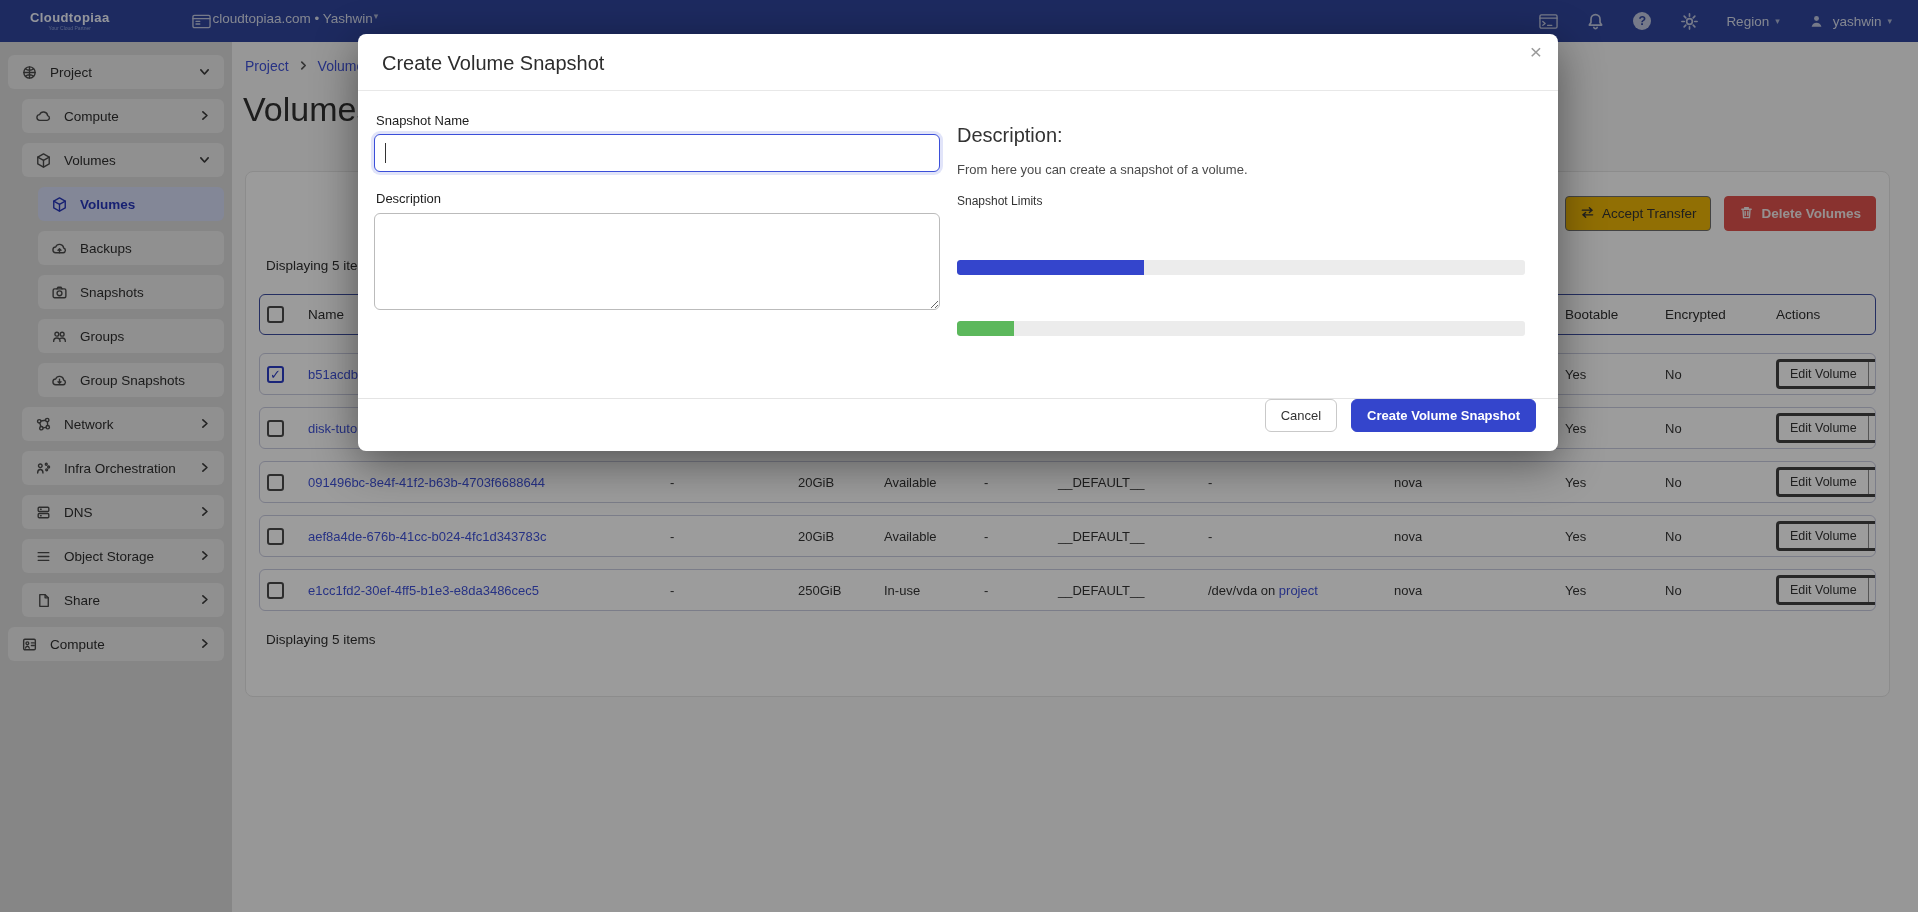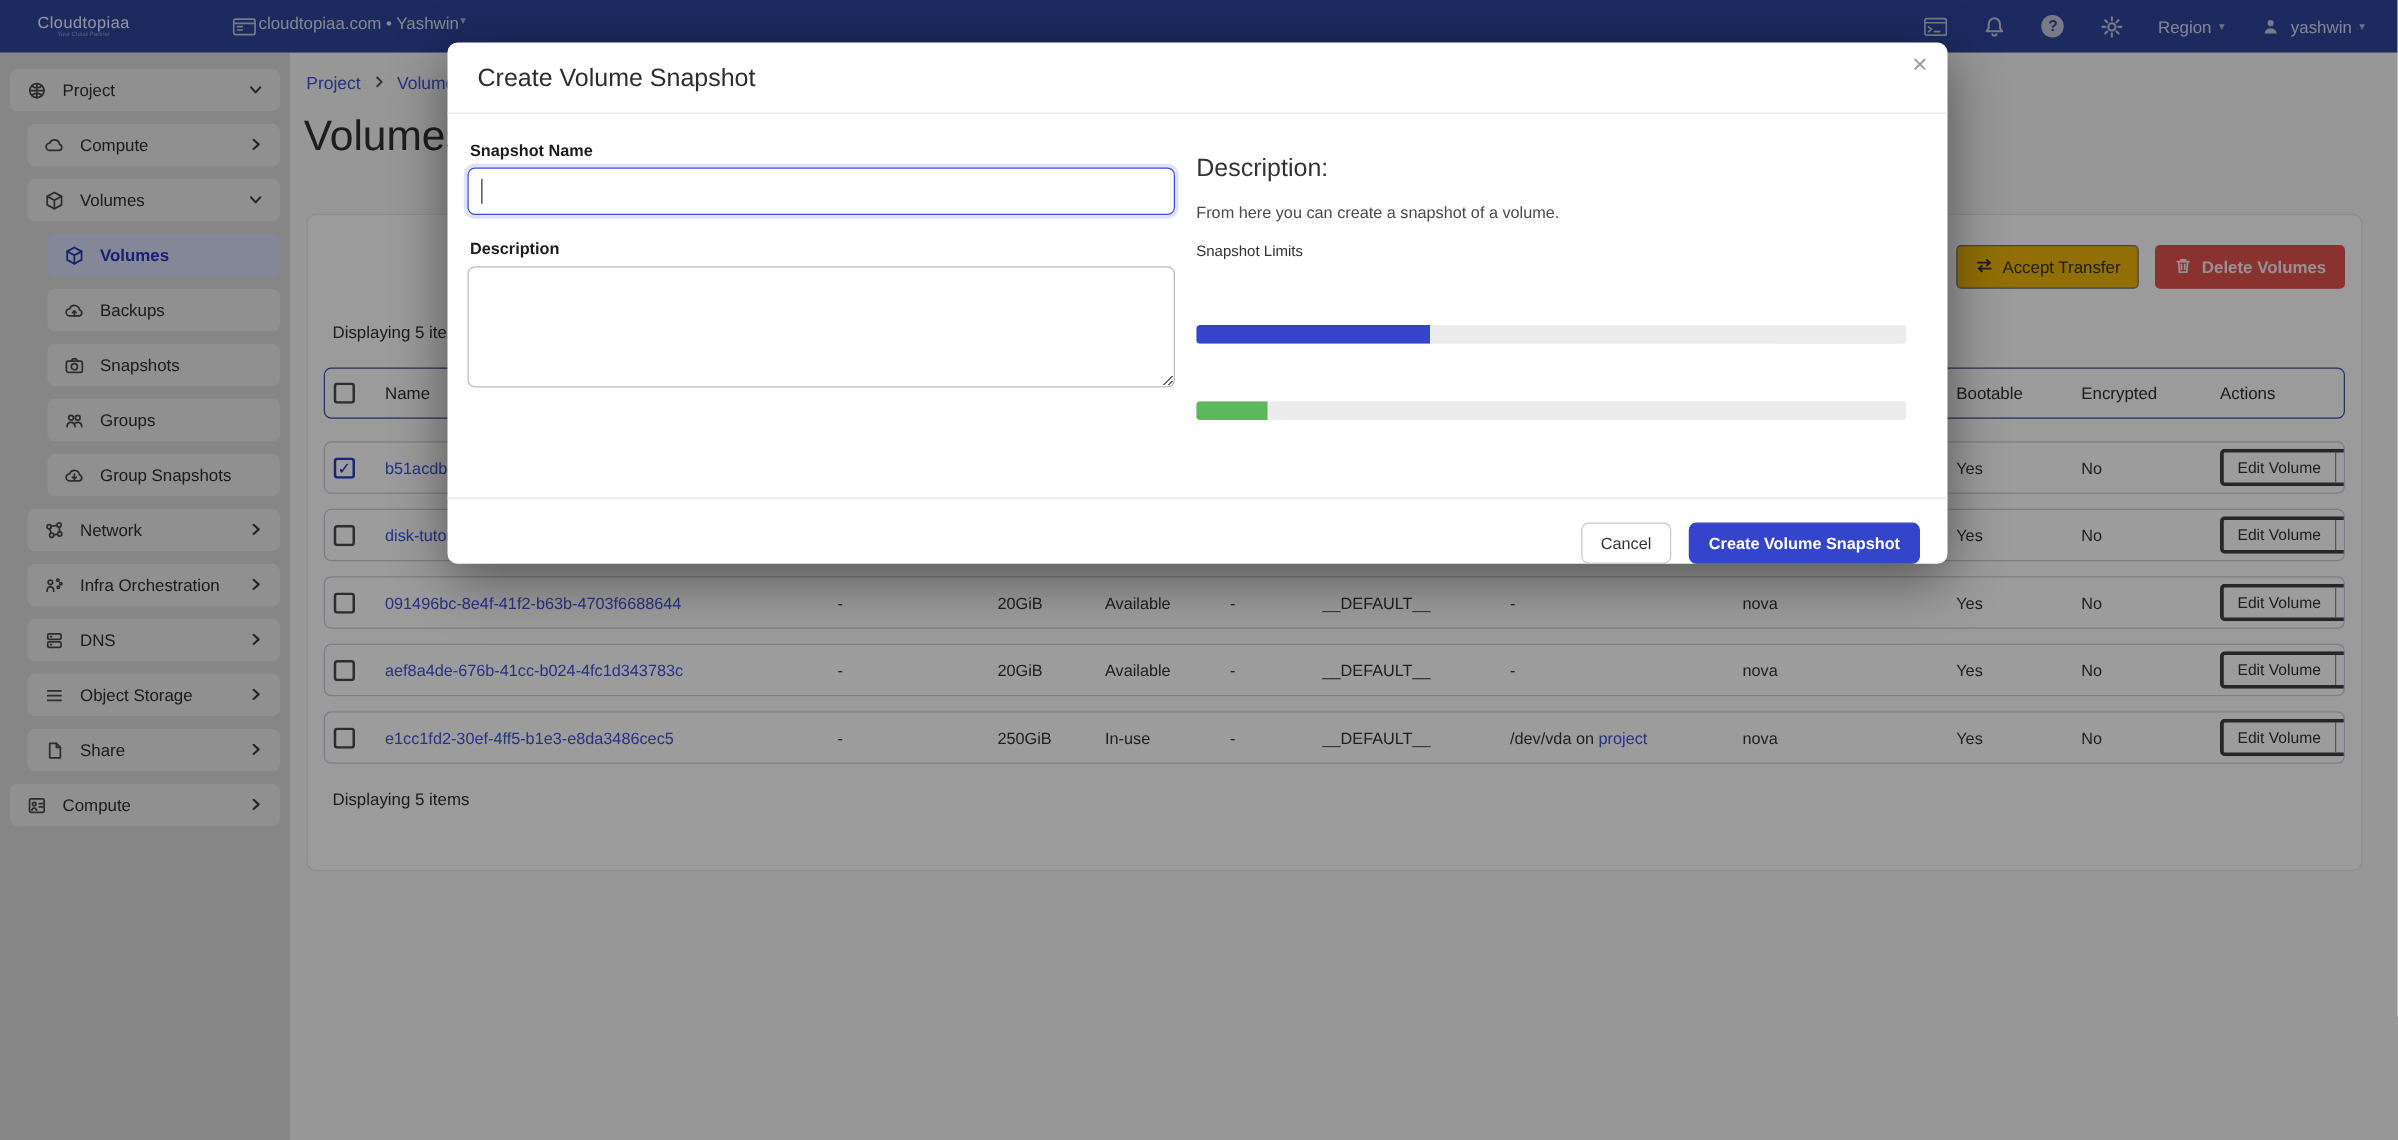--- a/index.html
+++ b/index.html
@@ -8,21 +8,21 @@
   *{box-sizing:border-box}
   html,body{margin:0;padding:0}
   body{width:1918px;height:912px;position:relative;overflow:hidden;
        font-family:"Liberation Sans","DejaVu Sans",sans-serif;background:#efefef;color:#333}
   .page{position:absolute;inset:0}
 
   
   .navbar{position:absolute;left:0;top:0;right:0;height:42px;background:var(--navbar);
           display:flex;align-items:center;z-index:1}
   .logo-wrap{margin-left:30px;display:flex;flex-direction:column;line-height:1}
-  .logo{color:#eef1fb;font-size:13px;font-weight:normal;letter-spacing:.4px}
+  .logo{color:#eef1fb;font-size:13px;font-weight:bold;letter-spacing:.4px}
   .tagline{color:#8fa0d6;font-size:5px;margin-top:2px;text-align:center}
   .nav-context{margin-left:82px;display:flex;align-items:flex-start;gap:1px;color:#d5daea;font-size:13.5px;cursor:pointer}
   .nav-right{margin-left:auto;display:flex;align-items:center;gap:27px;margin-right:26px}
   .nav-ic{width:20px;height:20px;color:#bfc6de;display:flex;align-items:center;justify-content:center;cursor:pointer}
   .nav-ic svg{width:19px;height:19px;stroke:currentColor;fill:none;stroke-width:1.4;stroke-linecap:round;stroke-linejoin:round}
   .help-circle{width:18px;height:18px;border-radius:50%;background:#bfc6de;color:var(--navbar);
                font-size:12.5px;font-weight:bold;display:flex;align-items:center;justify-content:center}
   .nav-drop{display:flex;align-items:center;gap:6px;color:#d5daea;font-size:13.5px;cursor:pointer}
   .caret-down{font-size:9px;color:#aab3d2}
   .user-glyph svg{width:15px;height:15px;fill:#bfc6de;stroke:none}
@@ -77,21 +77,21 @@
   .btn-split .seg{display:flex;align-items:center;padding:0 11px;font-size:12.5px;color:#333;cursor:pointer}
   .btn-split .seg.caret{border-left:1px solid #8a8a8a;padding:0 7px;font-size:9px;color:#444}
 
   
   .dim{position:absolute;inset:0;background:rgba(0,0,0,0.38);z-index:50}
   .modal{position:absolute;left:358px;top:34px;width:1200px;height:417px;background:#fff;border-radius:8px;
          box-shadow:0 12px 45px rgba(0,0,0,.45);z-index:60}
   .m-title{position:absolute;left:24px;top:18px;font-size:20px;color:#2d2d2d}
   .m-close{position:absolute;right:16px;top:6px;font-size:21px;color:#9a9a9a;cursor:pointer}
   .m-divider{position:absolute;left:0;right:0;top:56px;border-top:1px solid #e8e8e8}
-  .f-label{position:absolute;left:18px;font-size:13px;font-weight:bold;color:#1c1c1c}
+  .f-label{position:absolute;left:18px;font-size:13px;font-weight:normal;color:#1c1c1c}
   .m-input{position:absolute;left:16px;top:100px;width:566px;height:38px;border:1.5px solid #3b4fd9;border-radius:6px;
            box-shadow:0 0 0 3px rgba(70,90,220,.16);padding:0 10px;font-size:14px;outline:none;
            font-family:"Liberation Sans",sans-serif}
   .m-caret{position:absolute;left:27px;top:109px;width:1px;height:20px;background:#333}
   .m-textarea{position:absolute;left:16px;top:179px;width:566px;height:97px;border:1px solid #bbb;border-radius:6px;
               padding:8px 10px;font-size:14px;resize:both;outline:none;font-family:"Liberation Sans",sans-serif}
   .mr-abs{position:absolute;left:599px;width:568px}
   .info-heading{top:90px;font-size:20px;color:#333}
   .info-text{top:128px;font-size:13px;color:#4a4a4a}
   .limits-heading{top:160px;font-size:12px;color:#333}
@@ -100,21 +100,21 @@
   .limit-usage{font-size:14px;color:#a8a8a8}
   .gib-row{top:201px}
   .count-row{top:261px}
   .pbar{height:15px;background:#ececec;border-radius:3px;overflow:hidden}
   .gib-bar{top:226px}
   .count-bar{top:287px}
   .pfill{height:100%;border-radius:3px 0 0 3px}
   .pfill.blue{background:var(--accent)}
   .pfill.green{background:var(--green)}
   .m-footer{position:absolute;left:0;right:0;bottom:0;height:53px;border-top:1px solid #e4e4e4;
-            display:flex;align-items:flex-end;justify-content:flex-end;gap:14px;padding-right:22px}
+            display:flex;align-items:flex-start;justify-content:flex-end;gap:14px;padding-right:22px}
   .m-btn{height:33px;border-radius:6px;font-size:13px;display:flex;align-items:center;padding:0 15px;cursor:pointer;
          font-family:"Liberation Sans",sans-serif}
   .m-btn.ghost{background:#fff;border:1px solid #c9c9c9;color:#333}
   .m-btn.primary{background:var(--accent);border:1px solid var(--accent);color:#fff;font-weight:bold}
 </style>
 </head>
 <body>
 
 <div class="page">
 

